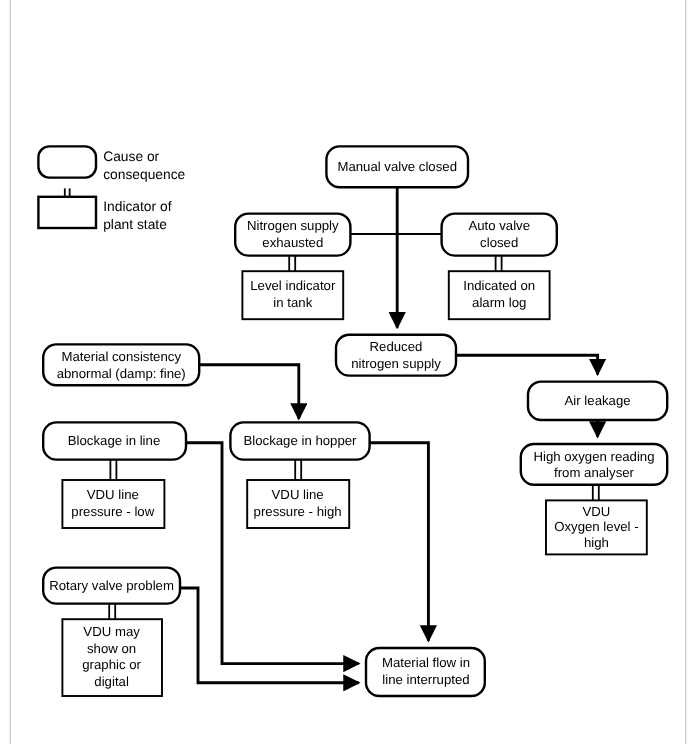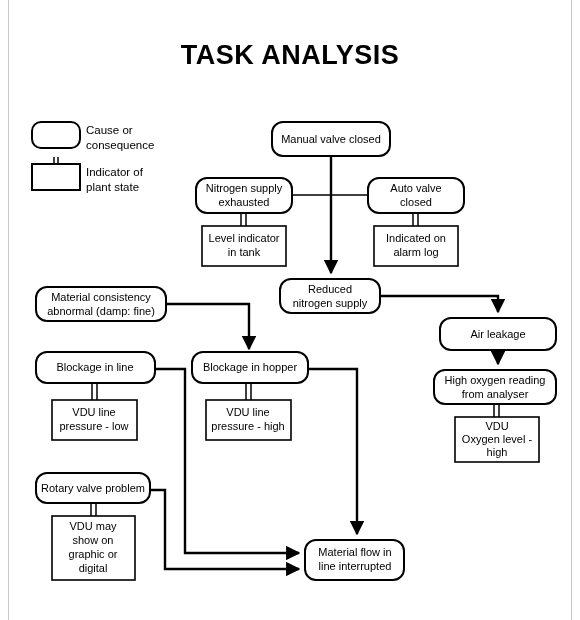--- a/index.html
+++ b/index.html
@@ -66,21 +66,20 @@
     dominant-baseline:middle;
   }
 </style>
 </head>
 <body>
 
 <div id="page">
 
   <div id="frame"></div>
 
-  <div id="title">TASK ANALYSIS</div>
 
   <svg id="canvas" viewBox="0 0 580 620">
     <defs>
       <marker id="arrow" viewBox="0 0 10 10" refX="9" refY="5" markerWidth="6" markerHeight="6" orient="auto-start-reverse">
         <path d="M 0 0 L 10 5 L 0 10 z" fill="#000"></path>
       </marker>
     </defs>
 
     <g>
       <g>

